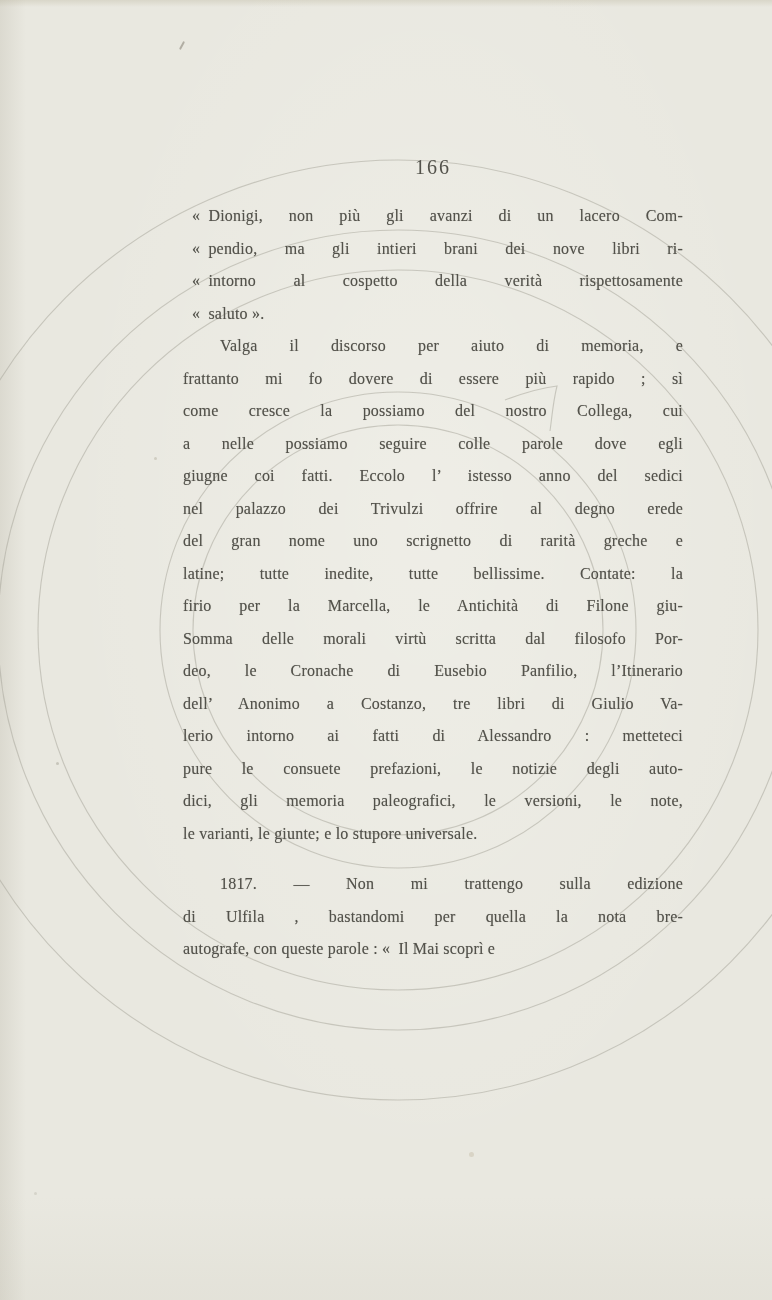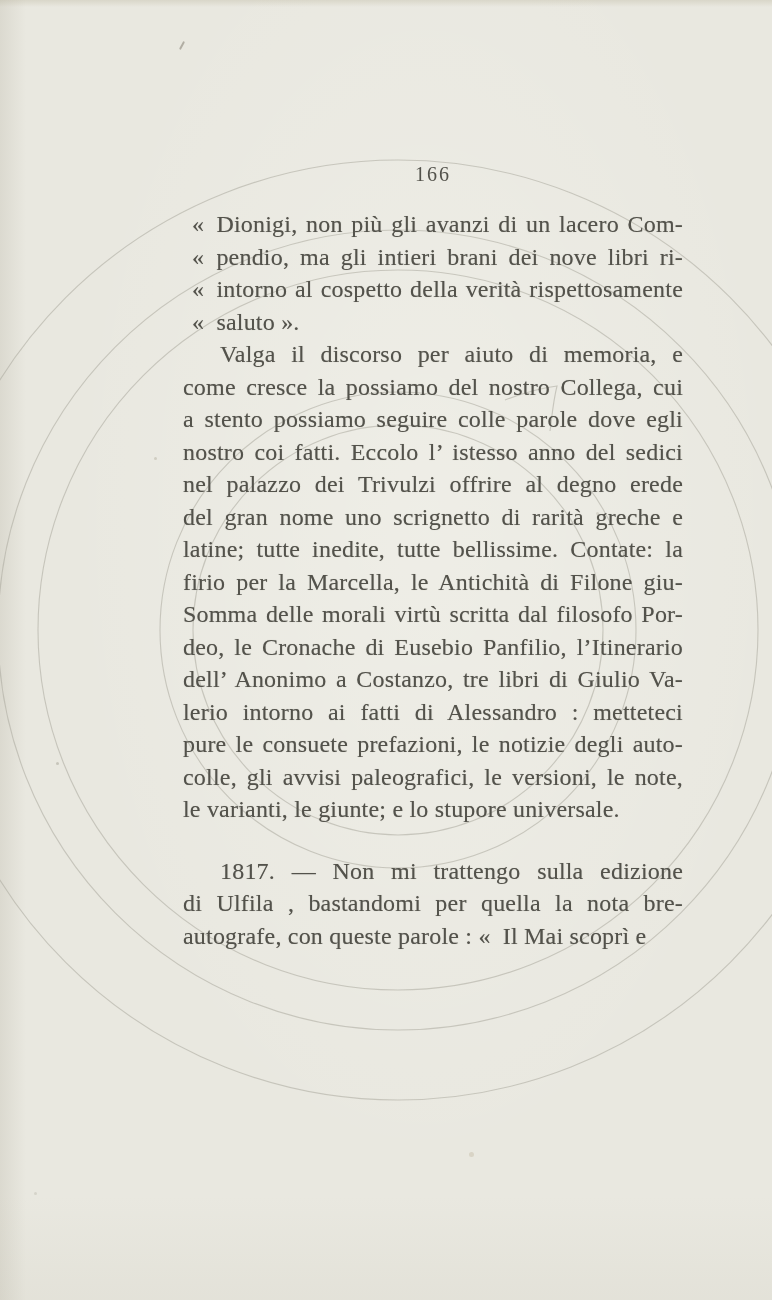--- a/index.html
+++ b/index.html
@@ -34,37 +34,37 @@
     position: absolute; left: 56px; top: 762px;
     width: 3px; height: 3px; border-radius: 50%;
     background: rgba(120,115,100,0.30);
     box-shadow: 98px -305px 0 0 rgba(130,122,100,0.25),
                 414px 391px 0 1px rgba(160,140,105,0.22),
                 540px -250px 0 0 rgba(130,122,100,0.20),
                 -22px 430px 0 0 rgba(130,122,100,0.18);
   }
   .page-number {
     position: absolute;
-    left: 183px; width: 500px; top: 163px;
+    left: 183px; width: 500px; top: 156px;
     text-align: center;
     font-size: 20px;
     letter-spacing: 2px;
     color: var(--ink, #53524b);
   }
   .text-block {
     position: absolute;
-    left: 183px; top: 208px; width: 500px;
-    font-size: 24px;
+    left: 183px; top: 200px; width: 500px;
+    font-size: 16px;
     line-height: 32.5px;
     letter-spacing: 0.2px;
     color: var(--ink, #53524b);
     text-shadow: 0 0 0.7px rgba(83,82,75,0.45);
   }
   .para { margin: 0; }
-  .para.gap { margin-top: 29px; }
+  .para.gap { margin-top: 18px; }
   .line {
     text-align: justify;
     text-align-last: justify;
     height: 32.5px;
     overflow: visible;
   }
   .line.noj { text-align-last: left; }
   .line.indent { text-indent: 37px; }
   .line.quote { padding-left: 9px; }
 </style>
@@ -93,33 +93,34 @@
 
 <div class="text-block">
     <div class="para">
       <div class="line quote">« Dionigi, non più gli avanzi di un lacero Com-</div>
       <div class="line quote">« pendio, ma gli intieri brani dei nove libri ri-</div>
       <div class="line quote">« intorno al cospetto della verità rispettosamente</div>
       <div class="line quote noj">« saluto ».</div>
     </div>
     <div class="para">
       <div class="line indent">Valga il discorso per aiuto di memoria, e</div>
+      <div class="line">frattanto mi fo dovere di essere più rapido ; sì</div>
       <div class="line">come cresce la possiamo del nostro Collega, cui</div>
-      <div class="line">a stento possiamo seguire colle parole dove egli</div>
-      <div class="line">nostro coi fatti. Eccolo l’ istesso anno del sedici</div>
+      <div class="line">a nelle possiamo seguire colle parole dove egli</div>
+      <div class="line">giugne coi fatti. Eccolo l’ istesso anno del sedici</div>
       <div class="line">nel palazzo dei Trivulzi offrire al degno erede</div>
       <div class="line">del gran nome uno scrignetto di rarità greche e</div>
       <div class="line">latine; tutte inedite, tutte bellissime. Contate: la</div>
       <div class="line">firio per la Marcella, le Antichità di Filone giu-</div>
       <div class="line">Somma delle morali virtù scritta dal filosofo Por-</div>
       <div class="line">deo, le Cronache di Eusebio Panfilio, l’Itinerario</div>
       <div class="line">dell’ Anonimo a Costanzo, tre libri di Giulio Va-</div>
       <div class="line">lerio intorno ai fatti di Alessandro : metteteci</div>
       <div class="line">pure le consuete prefazioni, le notizie degli auto-</div>
-      <div class="line">colle, gli avvisi paleografici, le versioni, le note,</div>
+      <div class="line">dici, gli memoria paleografici, le versioni, le note,</div>
       <div class="line noj">le varianti, le giunte; e lo stupore universale.</div>
     </div>
     <div class="para gap">
       <div class="line indent">1817. — Non mi trattengo sulla edizione</div>
       <div class="line">di Ulfila , bastandomi per quella la nota bre-</div>
       <div class="line noj">autografe, con queste parole : « Il Mai scoprì e</div>
     </div>
   </div>
 
 </body></html>

